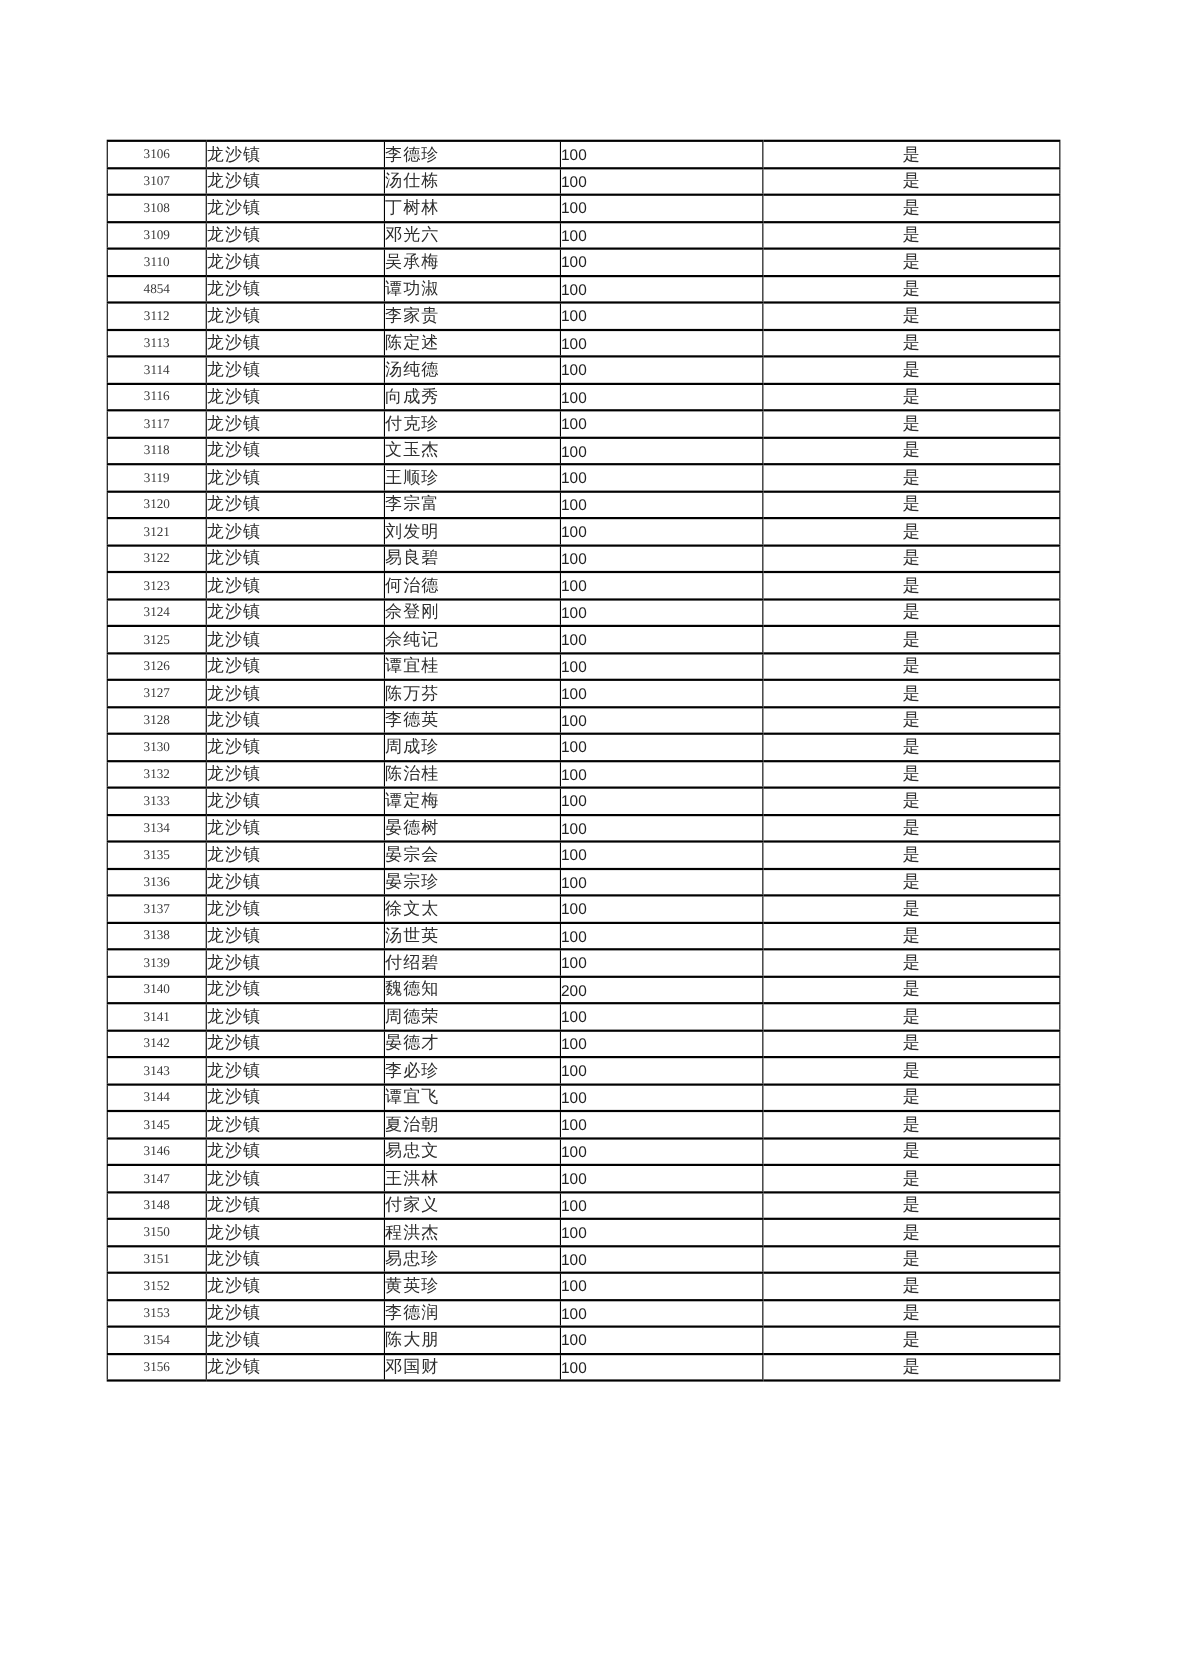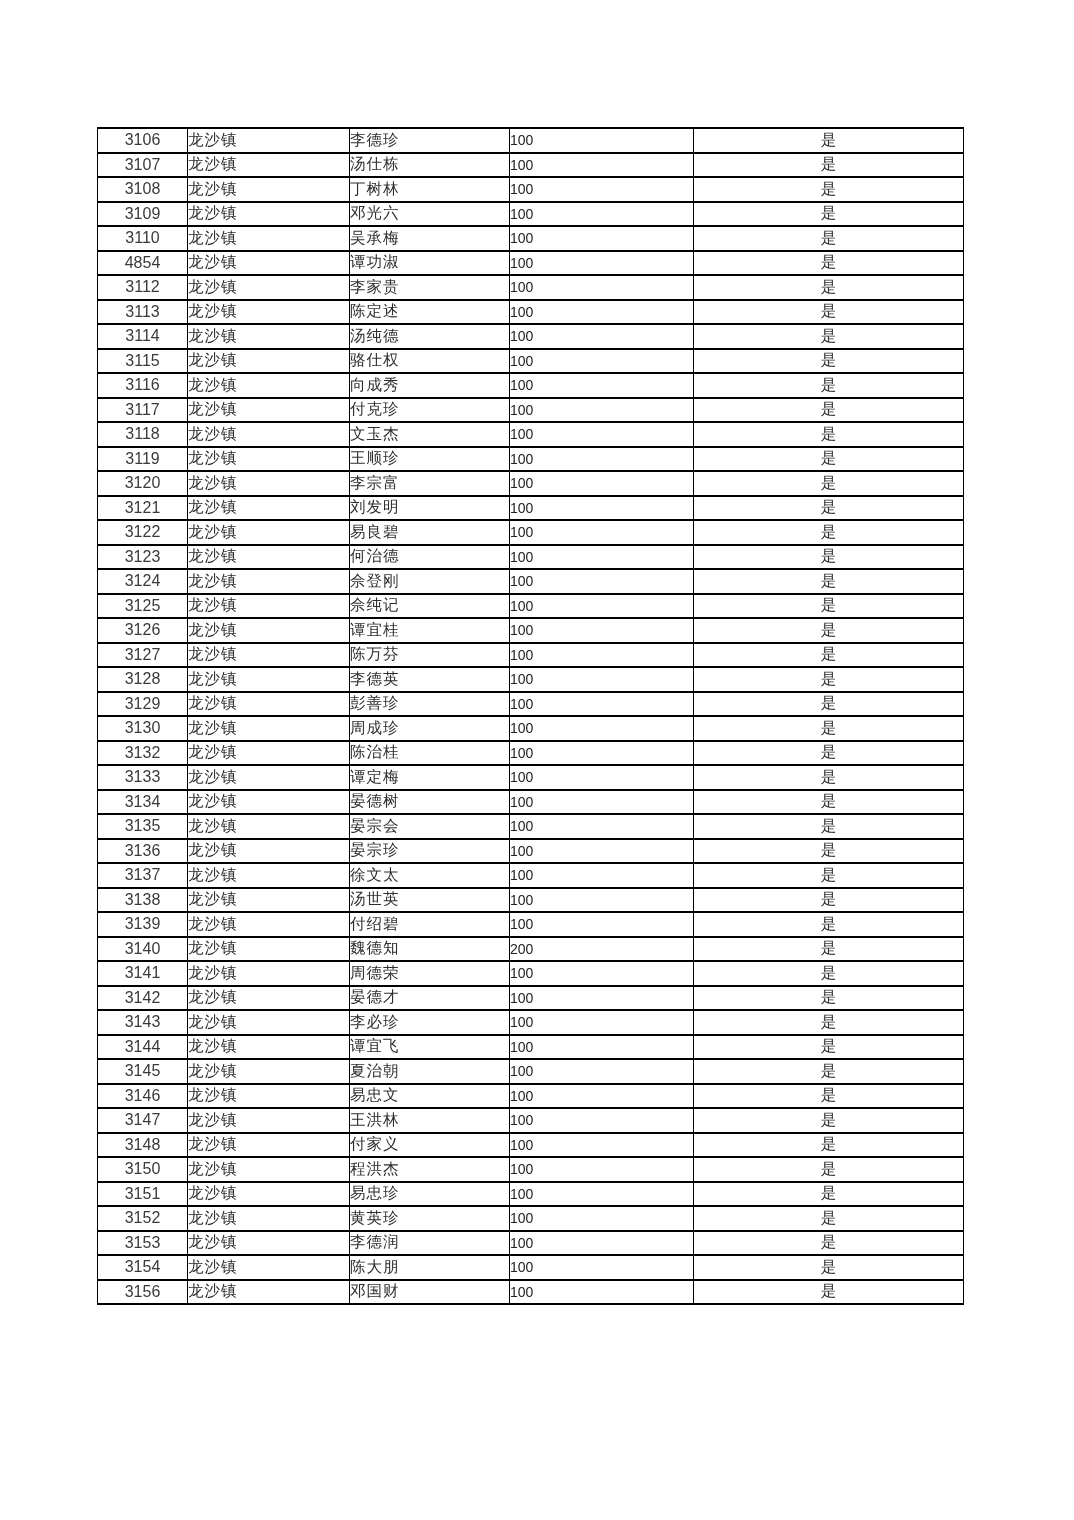--- a/index.html
+++ b/index.html
@@ -29,22 +29,22 @@
     border: 1px solid #000000;
     border-top-width: 2px;
     vertical-align: middle;
     overflow: hidden;
     white-space: nowrap;
   }
   table.grid tr:last-child td {
     border-bottom-width: 2px;
   }
   td.c-serial {
-    font-family: Liberation Sans, sans-serif;
-    font-size: 16px;
+    font-family: Liberation Serif, serif;
+    font-size: 12px;
     color: #3a3a3a;
     text-align: center;
   }
   td.c-town, td.c-name {
     font-family: "DejaVu Serif", "Liberation Serif", serif;
     font-size: 15.5px;
     color: #2e2e2e;
     padding-left: 4px;
     letter-spacing: 1px;
     text-align: left;
@@ -141,27 +141,20 @@
   </tr>
 
   <tr>
     <td class="c-serial">3114</td>
     <td class="c-town">龙沙镇</td>
     <td class="c-name">汤纯德</td>
     <td class="c-amount">100</td>
     <td class="c-confirm">是</td>
   </tr>
 
-  <tr>
-    <td class="c-serial">3115</td>
-    <td class="c-town">龙沙镇</td>
-    <td class="c-name">骆仕权</td>
-    <td class="c-amount">100</td>
-    <td class="c-confirm">是</td>
-  </tr>
 
   <tr>
     <td class="c-serial">3116</td>
     <td class="c-town">龙沙镇</td>
     <td class="c-name">向成秀</td>
     <td class="c-amount">100</td>
     <td class="c-confirm">是</td>
   </tr>
 
   <tr>
@@ -253,27 +246,20 @@
   </tr>
 
   <tr>
     <td class="c-serial">3128</td>
     <td class="c-town">龙沙镇</td>
     <td class="c-name">李德英</td>
     <td class="c-amount">100</td>
     <td class="c-confirm">是</td>
   </tr>
 
-  <tr>
-    <td class="c-serial">3129</td>
-    <td class="c-town">龙沙镇</td>
-    <td class="c-name">彭善珍</td>
-    <td class="c-amount">100</td>
-    <td class="c-confirm">是</td>
-  </tr>
 
   <tr>
     <td class="c-serial">3130</td>
     <td class="c-town">龙沙镇</td>
     <td class="c-name">周成珍</td>
     <td class="c-amount">100</td>
     <td class="c-confirm">是</td>
   </tr>
 
 

